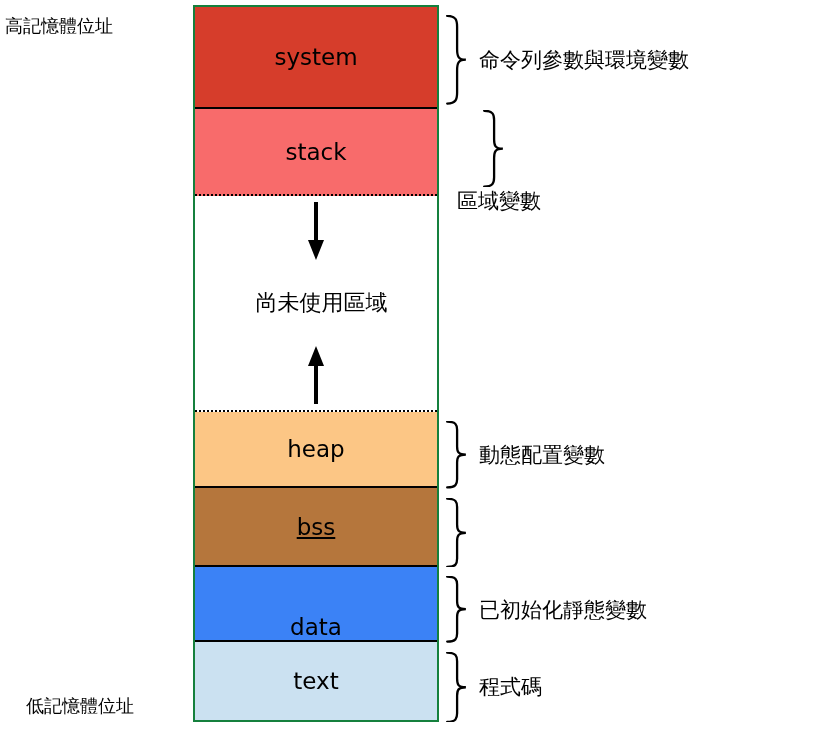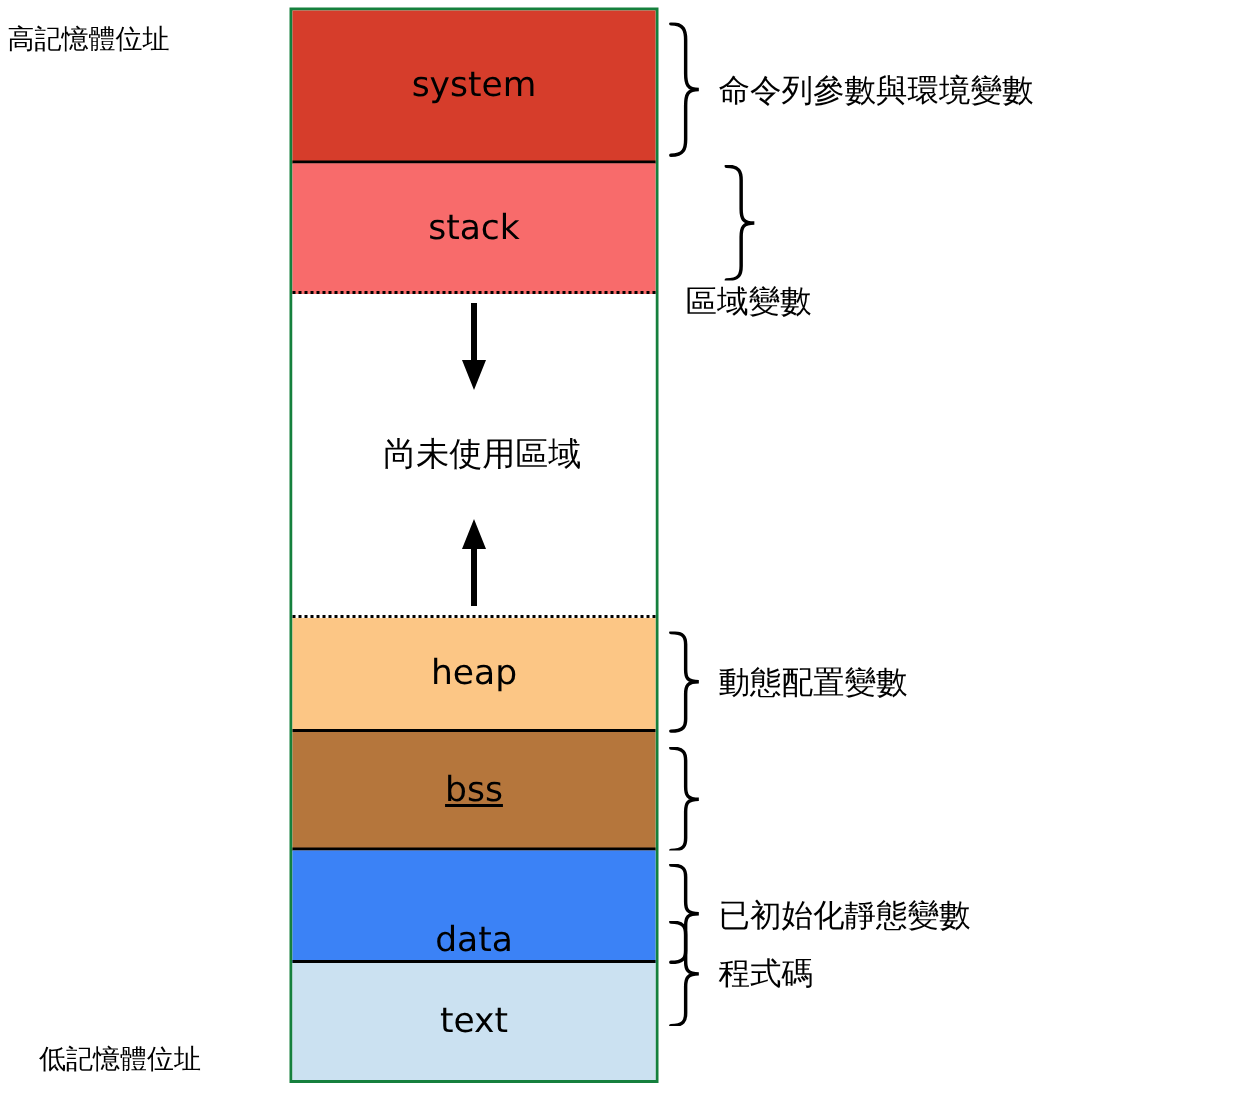--- a/index.html
+++ b/index.html
@@ -64,21 +64,21 @@
     position: absolute;
     left: 445px;
     display: flex;
     align-items: center;
   }
   .row-system { top: 8px;   height: 104px; }
   .row-stack  { top: 110px; height: 90px; flex-direction: column;  }
   .row-heap   { top: 416px; height: 78px;  }
   .row-bss    { top: 492px; height: 81px;  }
   .row-data   { top: 571px; height: 77px;  }
-  .row-text   { top: 608px; height: 82px; align-items: center;  }
+  .row-text   { top: 646px; height: 82px; align-items: center;  }
 
   .brace {
     width: 22px;
     height: 86%;
     flex: 0 0 auto;
   }
   .brace path {
     stroke: #000;
     stroke-width: 2.3;
     fill: none;

